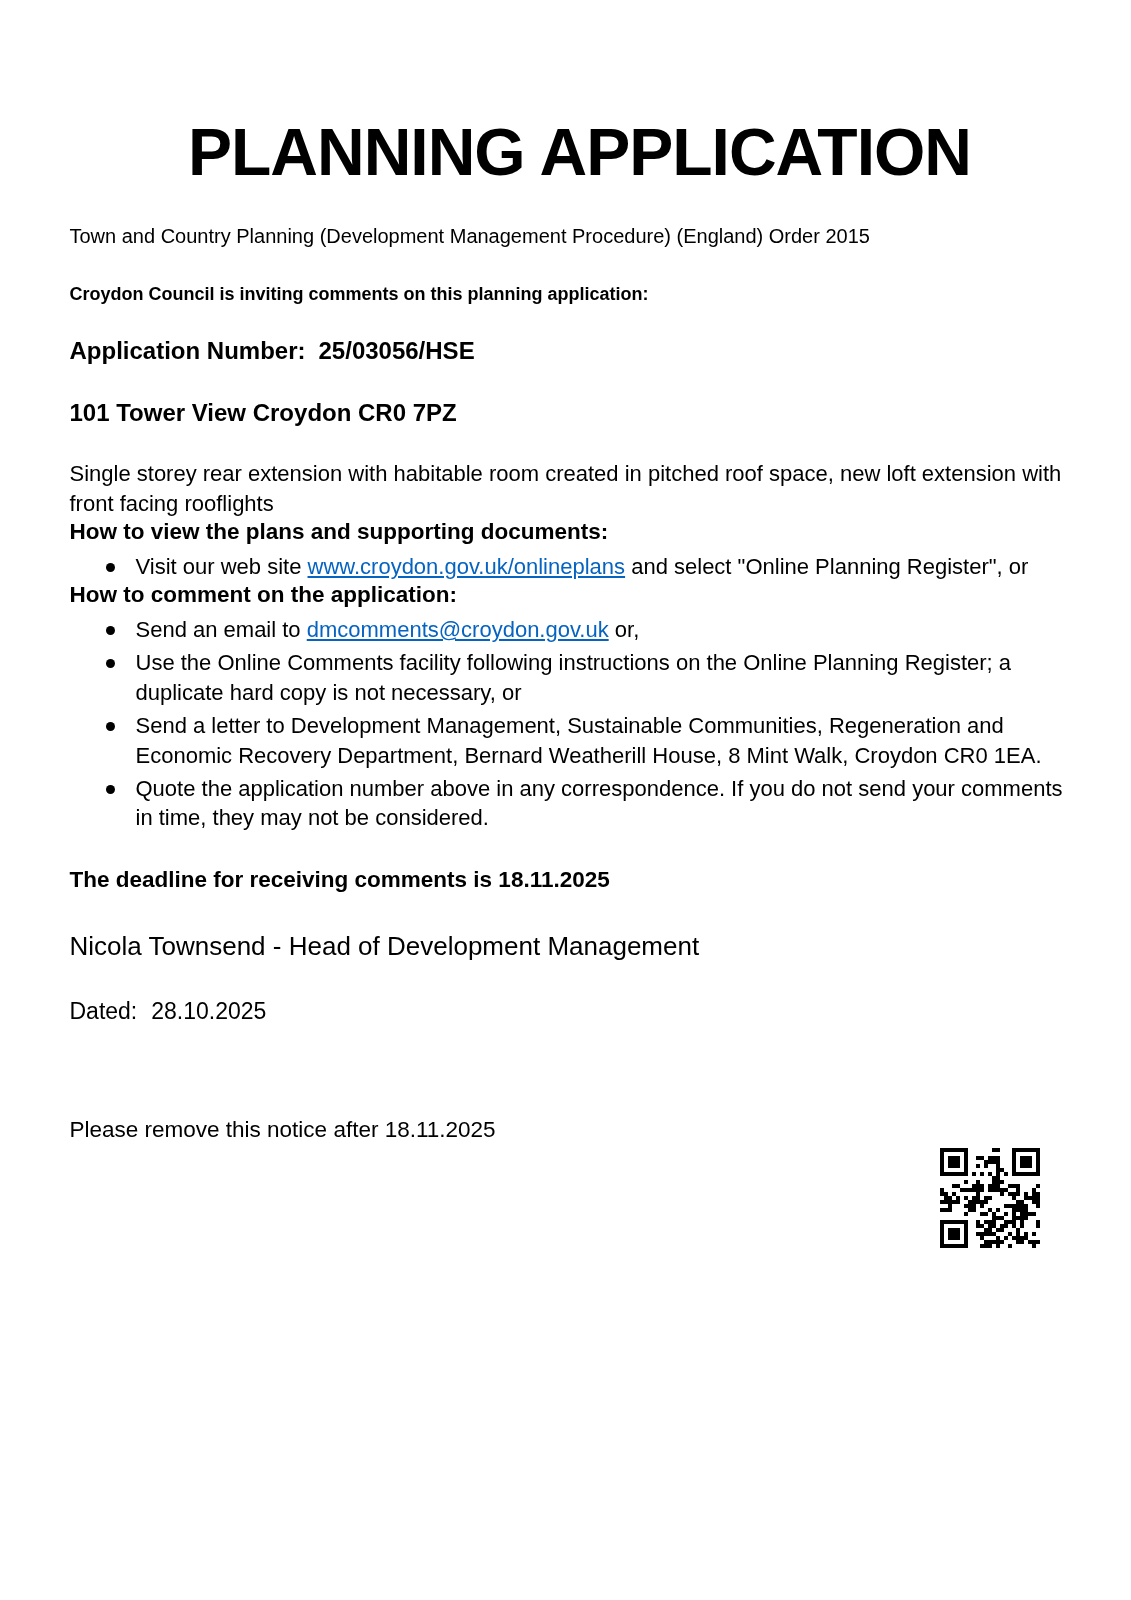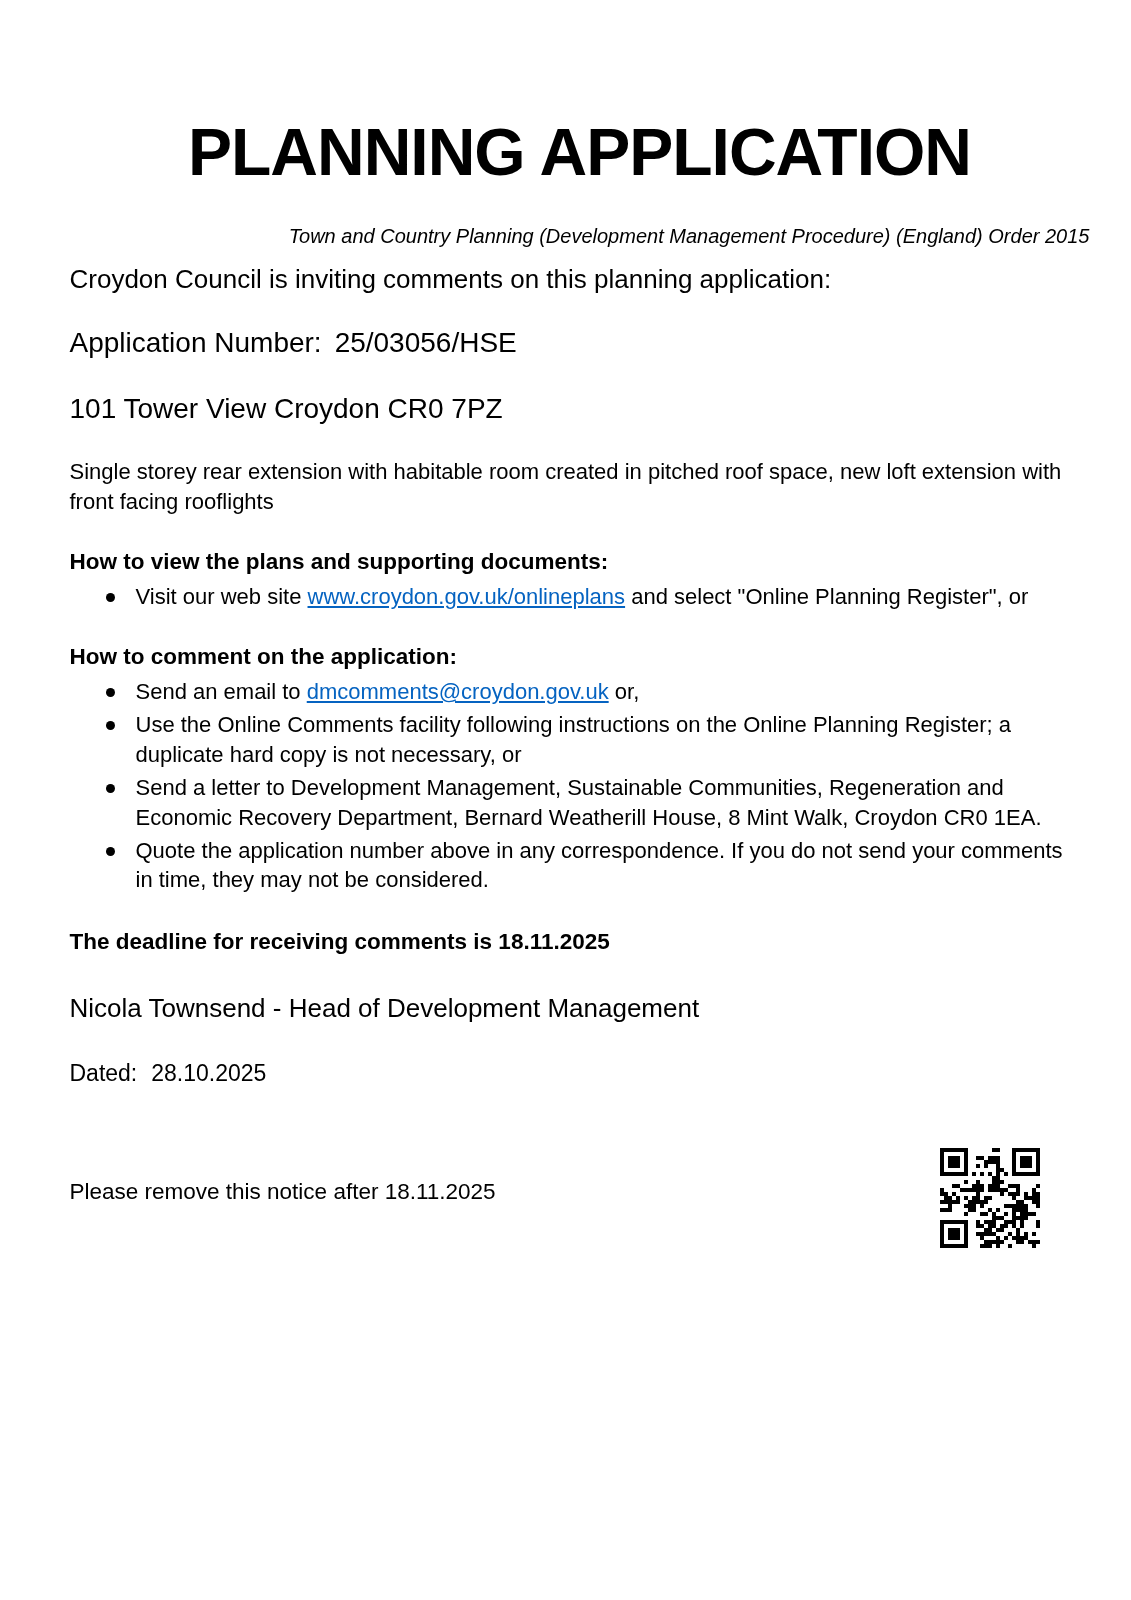--- a/index.html
+++ b/index.html
@@ -20,46 +20,44 @@
   }
   .title {
     font-size: 66px;
     font-weight: bold;
     text-align: center;
     letter-spacing: -1px;
     line-height: 1.05;
   }
   .subtitle {
     font-size: 20px;
-    text-align: right;
+    text-align: left;
     margin-top: 38px;
-    font-style: italic;
   }
   .intro {
-    font-size: 26px;
-    font-weight: normal;
-    margin-top: 16px;
+    font-size: 18px;
+    font-weight: bold;
+    margin-top: 36px;
   }
   .app-line, .address {
-    font-size: 28px;
-    font-weight: normal;
+    font-size: 24px;
+    font-weight: bold;
   }
   .app-line { margin-top: 32px; }
   .app-line .value { margin-left: 13px; }
   .address { margin-top: 34px; }
   .description {
     font-size: 22px;
     line-height: 1.36;
     margin-top: 32px;
     max-width: 1012px;
   }
   .section-heading {
     font-size: 22.5px;
     font-weight: bold;
-    margin-top: 32px;
   }
   .bullets { margin-top: 7px; }
   .bullet-row {
     display: flex;
     font-size: 22px;
     line-height: 1.36;
     margin-top: 3px;
   }
   .bullet-dot {
     flex: 0 0 auto;

